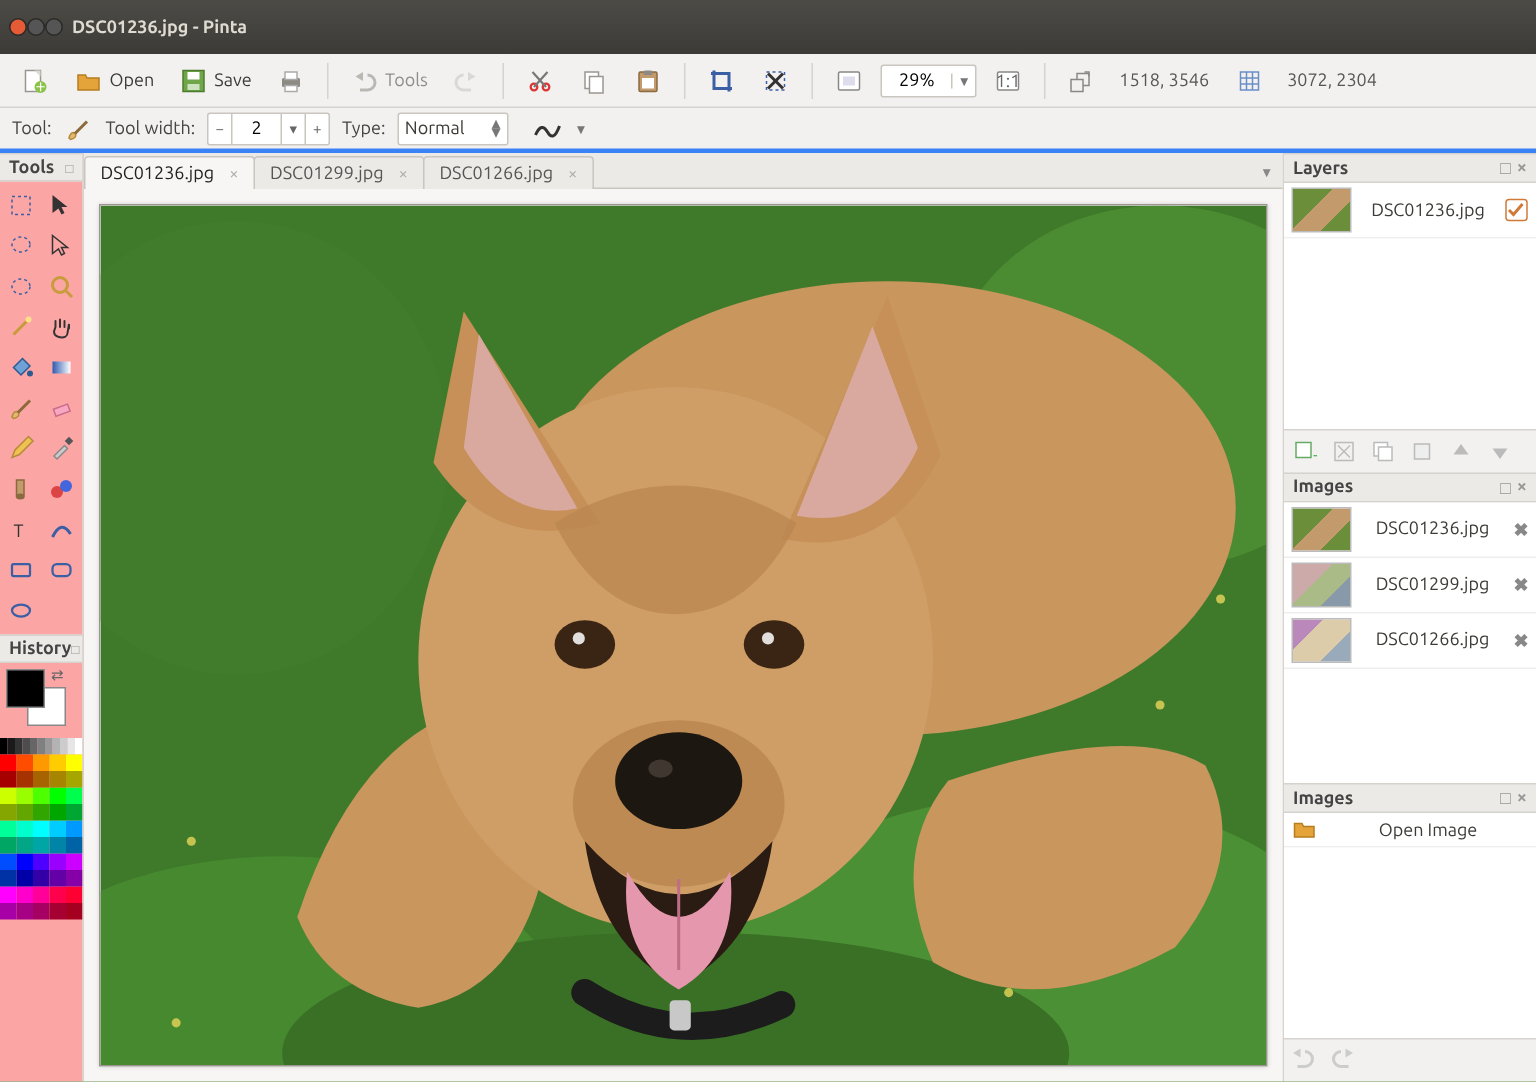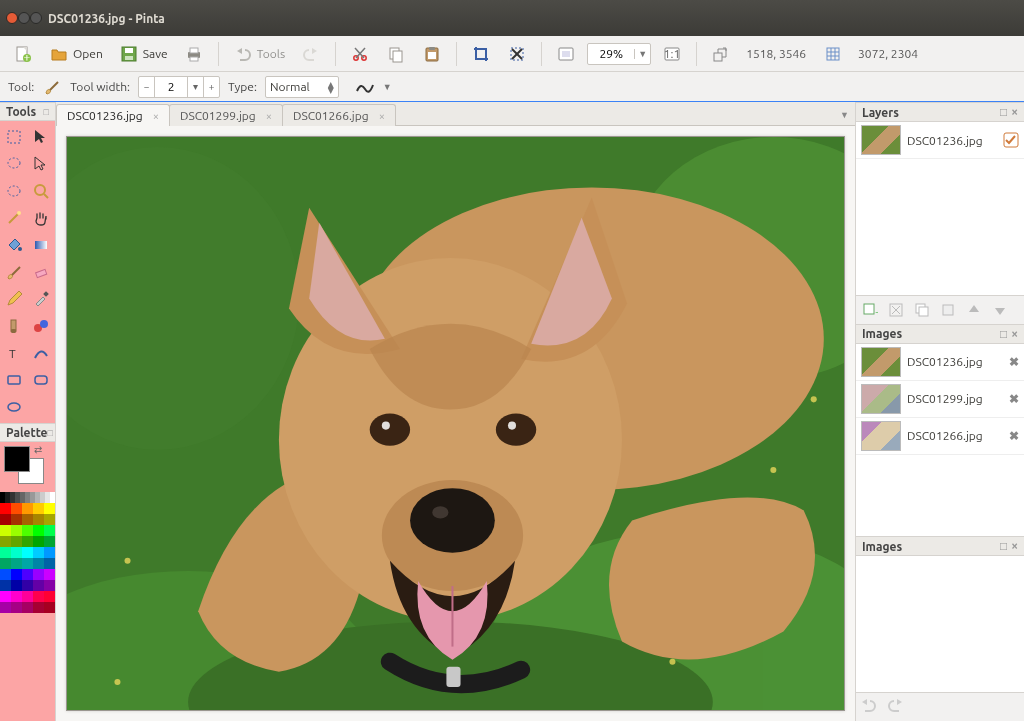--- a/index.html
+++ b/index.html
@@ -16,21 +16,21 @@
 .toolbar { height: 36px; background: #f2f1f0; border-bottom: 1px solid #d6d3cf; display: flex; align-items: center; padding: 0 8px; gap: 6px; }
 .tbtn { display: flex; align-items: center; gap: 4px; padding: 3px 5px; border-radius: 3px; cursor: pointer; }
 .tsep { width: 1px; height: 24px; background: #d6d3cf; margin: 0 3px; }
 .icon-sq { width: 20px; height: 20px; display: flex; align-items: center; justify-content: center; }
 .zoom-box { display:flex; align-items:center; border:1px solid #c9c5bf; border-radius:2px; background:#fff; height:22px; }
 .zoom-box input { border:none; width:46px; text-align:center; outline:none; background:transparent; }
 .zoom-dd { width:16px; border-left:1px solid #c9c5bf; text-align:center; color:#777; font-size:9px; }
 .status-txt { color:#555; margin-left:4px; }
 
 
-.optbar { height: 30px; display:flex; align-items:center; padding:0 8px; gap:8px; border-bottom:1px solid #3b82f6; }
+.optbar { height: 30px; display:flex; align-items:center; padding:0 8px; gap:8px; border-bottom:3px solid #3b82f6; }
 .optbar label { color:#444; }
 .spin { display:flex; align-items:center; border:1px solid #c9c5bf; border-radius:2px; background:#fff; height:22px;}
 .spin input { border:none; width:32px; text-align:center; outline:none; background:transparent;}
 .spin .sb, .spin .dd { width:16px; text-align:center; color:#666; border-left:1px solid #c9c5bf; font-size:10px; cursor:pointer; line-height:20px;}
 .spin .sb-left { border-left:none; border-right:1px solid #c9c5bf; }
 .select { display:flex; align-items:center; border:1px solid #c9c5bf; border-radius:2px; background:#fff; height:22px; padding:0 4px; gap:18px;}
 .select .arr { font-size:9px; color:#777; display:flex; flex-direction:column; line-height:6px;}
 
 
 .main { flex:1; display:flex; min-height:0; }
@@ -54,21 +54,21 @@
 .center { flex:1; display:flex; flex-direction:column; min-width:0; border-left:1px solid #d6d3cf; border-right:1px solid #d6d3cf;}
 .tabs { display:flex; align-items:flex-end; background:#eceae6; height:24px; }
 .tab { display:flex; align-items:center; gap:10px; padding:3px 10px; background:#eceae6; border:1px solid #c9c5bf; border-bottom:none; border-top-left-radius:3px; border-top-right-radius:3px; margin-right:-1px; color:#555; cursor:pointer; height:22px;}
 .tab.active { background:#f7f6f4; color:#222; }
 .tab .x { color:#aaa; font-size:11px; }
 .tab-ext { flex:1; border-bottom:1px solid #c9c5bf; height:22px; display:flex; justify-content:flex-end; align-items:center; padding-right:6px;}
 .canvas-wrap { flex:1; background:#f7f6f4; padding:10px; display:flex; }
 .canvas { flex:1; border:1px solid #9a968f; background:#fff; box-shadow:0 0 3px rgba(0,0,0,.15); overflow:hidden; position:relative;}
 
 
-.rightcol { width:168px; display:flex; flex-direction:column; background:#f2f1f0; }
+.rightcol { width:168px; display:flex; flex-direction:column; background:#f2f1f0;text-align:center; }
 .panel-body { background:#fff; }
 .layer-row, .img-row, .hist-row { display:flex; align-items:center; gap:6px; padding:3px 5px; border-bottom:1px solid #eee; }
 .thumb { width:40px; height:30px; border:1px solid #bbb; background:linear-gradient(135deg,#6b8e3a 0 40%, #c29a6b 40% 70%, #6b8e3a 70%); flex-shrink:0;}
 .thumb.sm { width:40px; height:30px; }
 .img-row .name, .layer-row .name, .hist-row .name { flex:1; overflow:hidden; text-overflow:ellipsis; white-space:nowrap; }
 .row-x { color:#888; font-weight:bold; cursor:pointer; }
 .layer-vis { width:16px; height:16px; color:#d66a2b; }
 .layer-tools { display:flex; gap:6px; padding:4px; border-top:1px solid #d6d3cf; }
 .layer-tools .lt { width:20px; height:20px; display:flex; align-items:center; justify-content:center; color:#999; cursor:pointer; }
 .layer-tools .lt.enabled { color:#4b8; }
@@ -394,21 +394,21 @@
         </div>
       <div class="tool">
           <svg width="18" height="18">
             <ellipse cx="9" cy="9" rx="6" ry="4" fill="none" stroke="#3b5fa4" stroke-width="1.5"></ellipse>
           </svg>
         </div>
       <div class="tool"></div>
     </div>
 
     <div class="panel-hdr">
-      <span>Palette</span>
+      <span>History</span>
       <span class="hdr-x">□</span>
     </div>
     <div class="palette-swatch-main">
       <div class="fg-sw"></div>
       <div class="bg-sw"></div>
       <span class="swap-ic">⇄</span>
     </div>
     <div class="palette-big">
       <div class="palette-row" id="gray-row">
           <div class="palette-cell" style="background: rgb(0, 0, 0);"></div>
@@ -658,20 +658,30 @@
     </div>
     <div class="spacer" style="flex:0.6"></div>
 
     <div class="panel-hdr">
       <span>Images</span>
       <span class="hdr-icons">
           <span>□</span>
           <span>×</span>
         </span>
     </div>
+    <div class="panel-body">
+      <div class="hist-row">
+        <span class="ic">
+            <svg width="16" height="16">
+              <path d="M2 4h5l1 2h7v7H2z" fill="#e5a43a" stroke="#b77d1e"></path>
+            </svg>
+          </span>
+        <span class="name">Open Image</span>
+      </div>
+    </div>
     <div class="spacer"></div>
     <div class="hist-tools">
       <span class="ht">
           <svg width="16" height="16">
             <path d="M10 4a5 5 0 0 1 0 10H5" fill="none" stroke="#ccc" stroke-width="2"></path>
             <polygon points="7,2 7,8 2,5" fill="#ccc"></polygon>
           </svg>
         </span>
       <span class="ht">
           <svg width="16" height="16">

